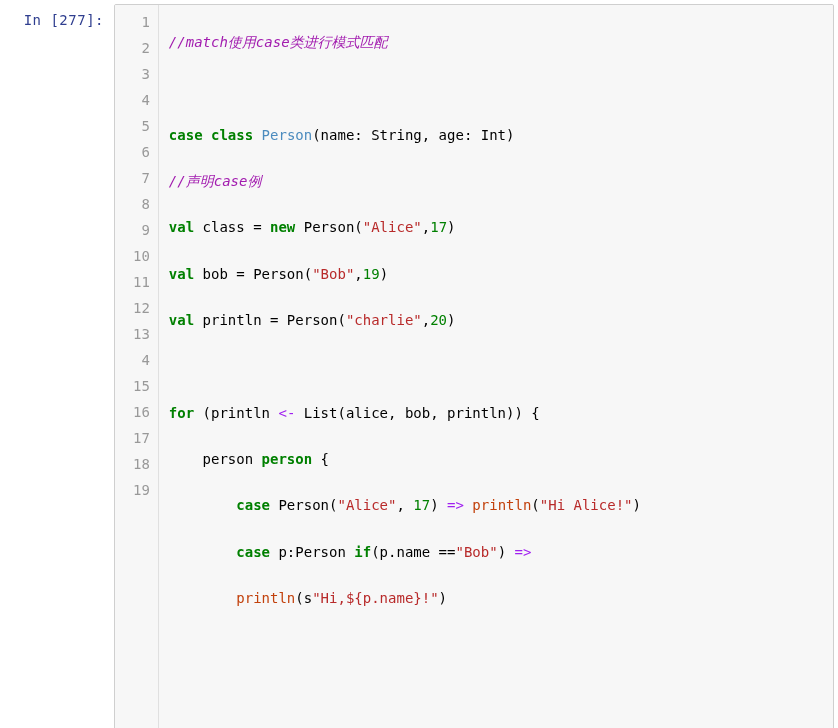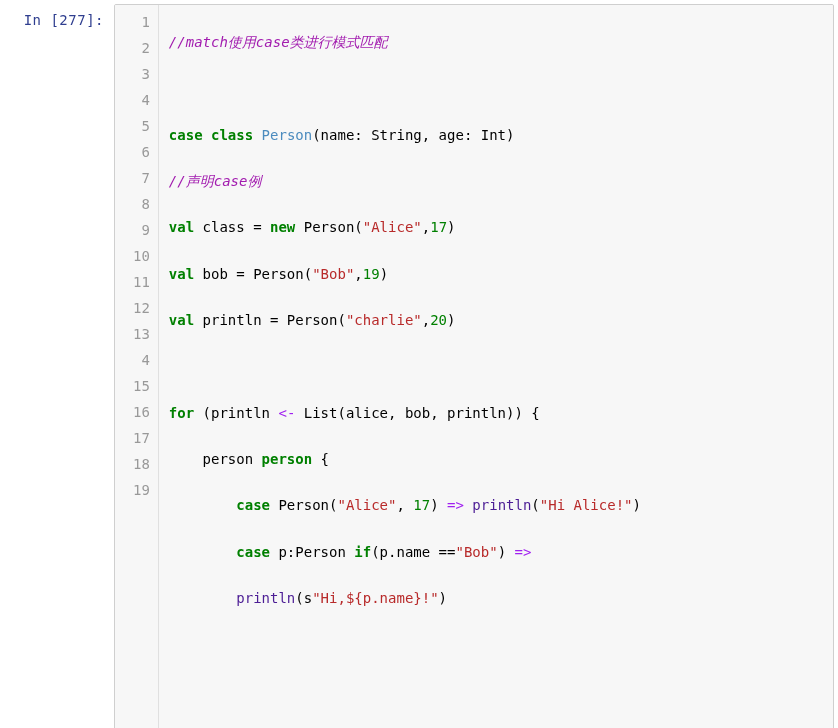--- a/index.html
+++ b/index.html
@@ -57,21 +57,21 @@
     height: 26px;
     line-height: 26px;
   }
   
   .cm { color: #a21caf; font-style: italic; }
   .kw { color: #008000; font-weight: bold; }
   .tp { color: #4b8bbe; }
   .str { color: #b82a2a; }
   .num { color: #008000; }
   .op { color: #a020f0; }
-  .fn { color: #4c1d95; }
+  .fn { color: #c2410c; }
 </style>
 </head>
 <body>
 
 <div class="cell">
   <div class="prompt prompt-in">In  [277]:</div>
   <div class="inner">
     <div class="code-box">
       <div class="gutter">
         <div class="ln">1</div>

